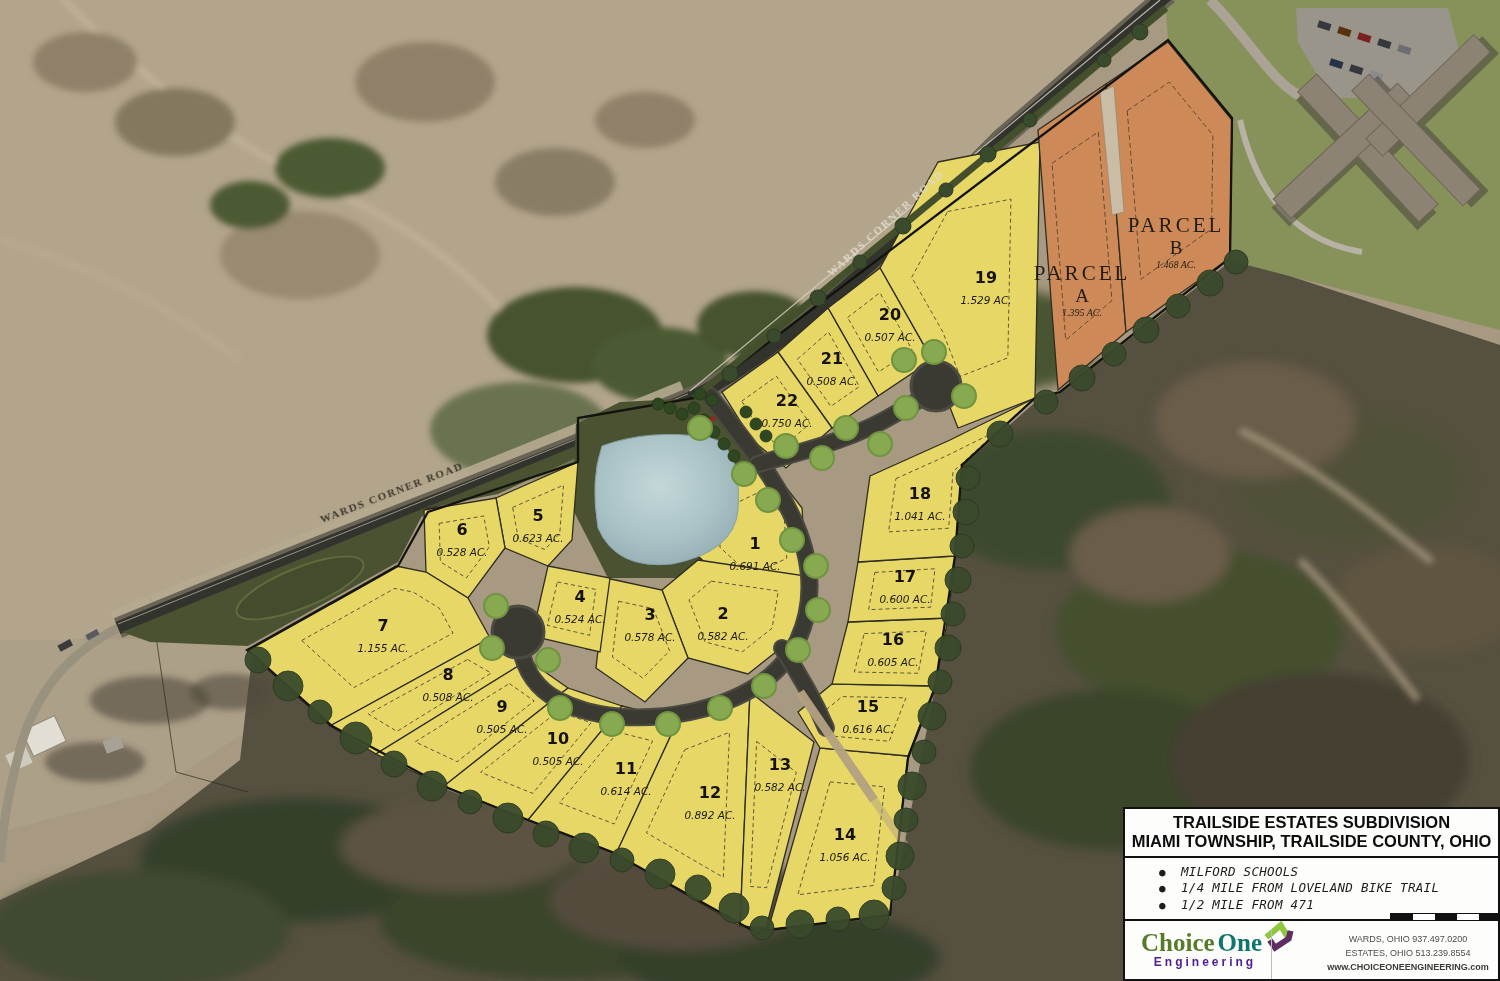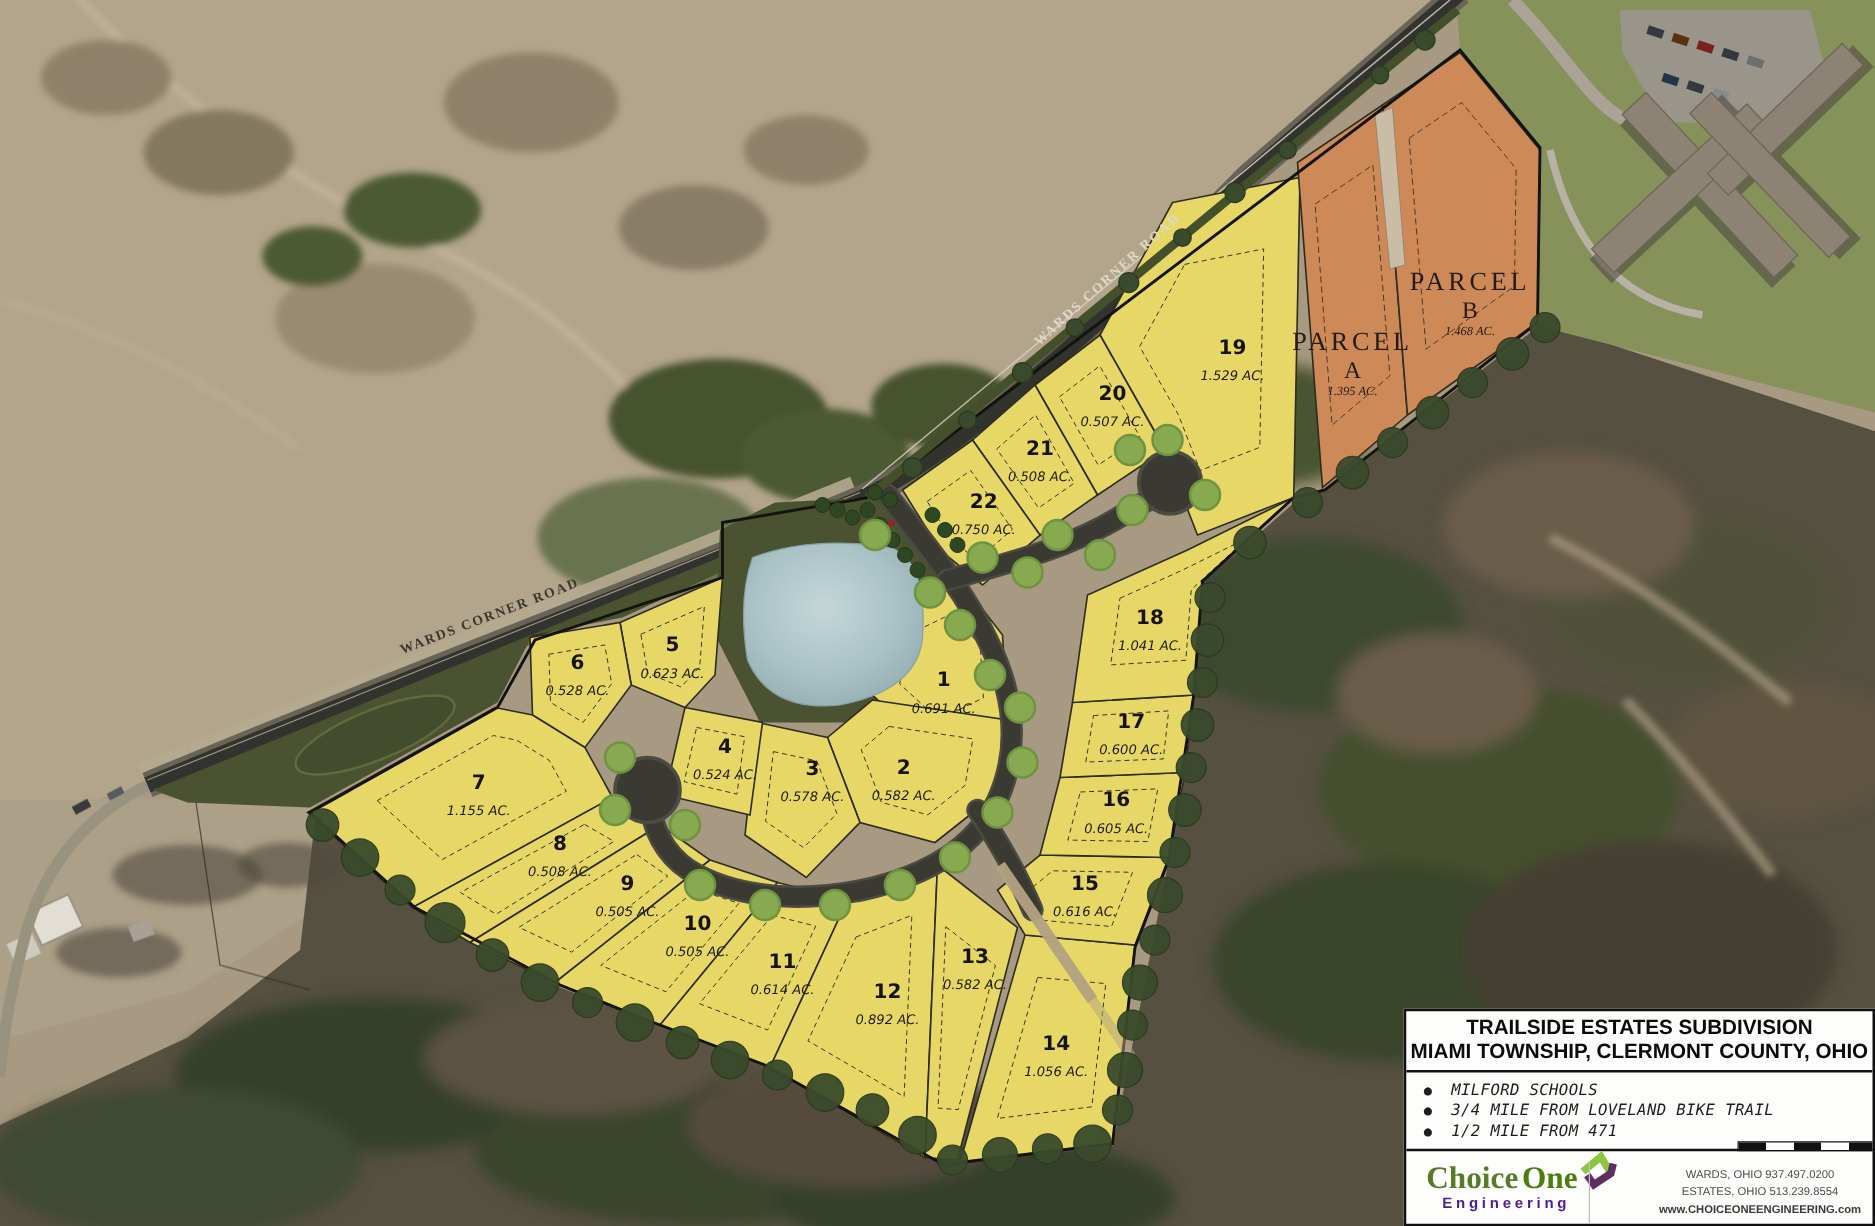--- a/index.html
+++ b/index.html
@@ -7,21 +7,21 @@
   #scene{position:absolute;left:0;top:0;}
   .lotnum{font-family:"DejaVu Sans",sans-serif;font-weight:bold;font-size:16px;fill:#15130c;}
   .lotacre{font-family:"DejaVu Sans",sans-serif;font-style:italic;font-size:10.5px;fill:#1c1a10;}
   .parceltitle{font-family:"Liberation Serif",serif;font-size:21px;letter-spacing:3px;fill:#241c12;}
   .parcelletter{font-family:"Liberation Serif",serif;font-size:19px;fill:#241c12;}
   .parcelacre{font-family:"Liberation Serif",serif;font-style:italic;font-size:10px;fill:#241c12;}
   .roadlabel{font-family:"Liberation Serif",serif;font-size:11px;letter-spacing:1.6px;font-weight:600;}
   .titleblock{position:absolute;left:1123px;top:807px;width:377px;height:174px;background:#fdfdfb;border:2px solid #111;box-sizing:border-box;overflow:hidden;}
   .tb-title{border-bottom:2px solid #111;padding:4px 2px 5px 2px;text-align:center;font-weight:bold;font-size:16.5px;line-height:1.15;color:#0c0c0c;font-family:"Liberation Sans",sans-serif;white-space:nowrap;}
   .tb-bullets{border-bottom:2px solid #111;padding:6px 0 8px 14px;margin:0;list-style:none;height:47px;}
-  .tb-bullets li{font-family:"DejaVu Sans Mono",monospace;font-style:italic;font-size:12.5px;color:#1d1d1d;line-height:1.3;letter-spacing:0.3px;}
+  .tb-bullets li{font-family:"DejaVu Sans Mono",monospace;font-style:italic;font-size:12.5px;color:#1d1d1d;line-height:1.3;letter-spacing:0.3px;margin-left:20px;}
   .tb-bullets li .dot{display:inline-block;width:22px;font-style:normal;font-size:11px;}
   .tb-bottom{position:relative;height:64px;}
   .vdivider{position:absolute;left:146px;top:8px;bottom:6px;width:1px;background:#bdbdbd;}
   .scalebar{position:absolute;left:265px;top:104px;width:112px;height:6px;border:1px solid #111;background:repeating-linear-gradient(90deg,#111 0 22px,#fff 22px 44px);}
   .logo{position:absolute;left:16px;top:8px;width:128px;}
   .logo-row{position:relative;white-space:nowrap;}
   .logo-choice{font-family:"Liberation Serif",serif;font-weight:bold;font-size:25px;}
   .logo-one{font-family:"Liberation Serif",serif;font-weight:bold;font-size:25px;margin-left:3px;}
   .logo-sub{font-family:"Liberation Sans",sans-serif;font-size:12px;letter-spacing:3px;text-align:center;margin-top:-2px;}
   .logo-icon{position:absolute;right:-26px;top:-10px;}
@@ -349,31 +349,31 @@
 
     <g>
       <text class="roadlabel" x="393" y="496" transform="rotate(-21 393 496)" text-anchor="middle" fill="#3a372c">WARDS CORNER ROAD</text>
       <text class="roadlabel" x="888" y="226" transform="rotate(-42 888 226)" text-anchor="middle" fill="#ded9cb">WARDS CORNER ROAD</text>
     </g>
   </svg>
 
   <div class="titleblock">
     <div class="tb-title">
       <div>TRAILSIDE ESTATES SUBDIVISION</div>
-      <div>MIAMI TOWNSHIP, CLERMONT COUNTY, OHIO</div>
+      <div>MIAMI TOWNSHIP, TRAILSIDE COUNTY, OHIO</div>
     </div>
     <ul class="tb-bullets">
       <li><span class="dot">●</span><span>MILFORD SCHOOLS</span></li>
-      <li><span class="dot">●</span><span>3/4 MILE FROM LOVELAND BIKE TRAIL</span></li>
+      <li><span class="dot">●</span><span>1/4 MILE FROM LOVELAND BIKE TRAIL</span></li>
       <li><span class="dot">●</span><span>1/2 MILE FROM 471</span></li>
     </ul>
     <div class="tb-bottom">
       <div class="logo">
         <div class="logo-row">
-          <span class="logo-choice" id="logoChoice" style="color: rgb(86, 124, 42);">Choice</span><span class="logo-one" id="logoOne" style="color: #4d7c0f;">One</span>
+          <span class="logo-choice" id="logoChoice" style="color: rgb(86, 124, 42);">Choice</span><span class="logo-one" id="logoOne" style="color: #0f766e;">One</span>
           <span class="logo-icon">
             <svg width="34" height="34" viewBox="0 0 34 34">
               <g transform="rotate(14 17 17)">
                 <path id="logoIconGreen" d="M6 21 L17 6 L28 17" fill="none" stroke-width="6" stroke="#8dc63f"></path>
                 <path id="logoIconPurple" d="M28 9 L28 17 L17 29 L10 23" fill="none" stroke-width="6" stroke="#5f2e60"></path>
               </g>
             </svg>
           </span>
         </div>
         <div class="logo-sub" id="logoSub" style="color: #4c1d95; font-weight: bold;">Engineering</div>

